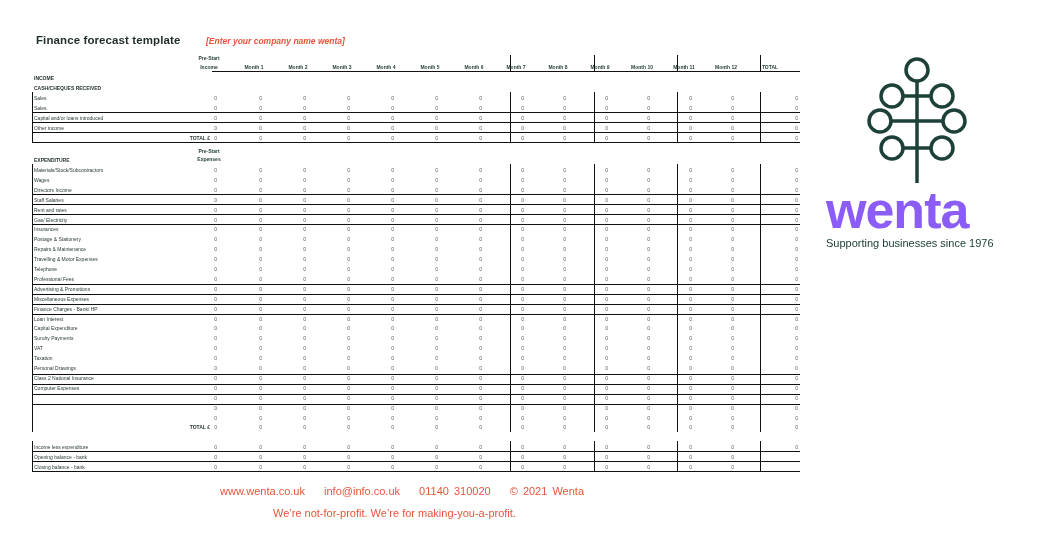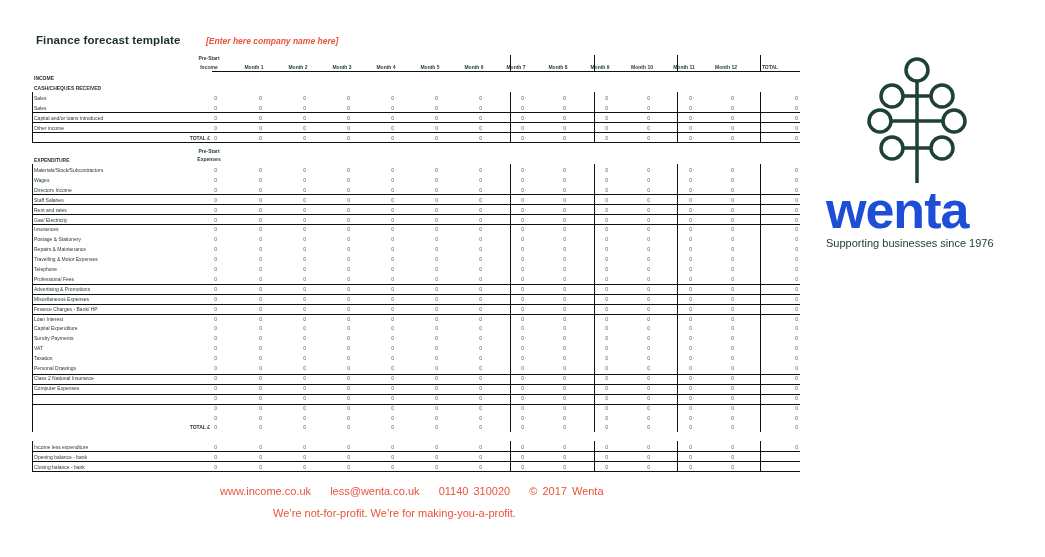--- a/index.html
+++ b/index.html
@@ -9,31 +9,31 @@
   .sheet { position:absolute; left:32px; top:55px; width:768px; }
   .row { position:absolute; left:0; width:768px; height:10px; font-size:5px; line-height:10px; }
   .lbl { position:absolute; left:2px; top:0; white-space:nowrap; color:#2a3a36; font-size:5px; }
   .lbl.bold { font-weight:bold; color:#1f2e2a; }
   .lbl.total { left:auto; right:595px; font-weight:bold; }
   .cell { position:absolute; top:0; width:30px; text-align:right; color:#555; font-size:5px; }
   .hdr { position:absolute; font-size:5px; font-weight:bold; color:#1f3a33; text-align:center; width:40px; }
   .hline { position:absolute; height:1px; background:#111; }
   .vline { position:absolute; width:1px; background:#111; }
   .logo { position:absolute; left:822px; top:55px; width:190px; }
-  .wordmark { position:absolute; left:826px; top:180px; font-size:52px; font-weight:bold; color:#1d4ed8; letter-spacing:-1px; line-height:60px; }
+  .wordmark { position:absolute; left:826px; top:180px; font-size:52px; font-weight:bold; color:#8b5cf6; letter-spacing:-1px; line-height:60px; }
   .tagline { position:absolute; left:826px; top:237px; font-size:11px; color:#1d4038; white-space:nowrap; }
   .footer1 { position:absolute; left:220px; top:485px; font-size:11px; color:#e8533c; word-spacing:2px; }
   .footer1 span { margin-right:14px; }
   .footer2 { position:absolute; left:273px; top:507px; font-size:11px; color:#e8533c; }
 </style>
 </head>
 <body>
 
 <div class="title">Finance forecast template</div>
-<div class="company">[Enter here company name here]</div>
+<div class="company">[Enter your company name wenta]</div>
 
 <div class="sheet" id="sheet">
     <div class="hdr" style="left: 157px; top: 0px;">Pre-Start</div>
     <div class="hdr" style="left: 157px; top: 9px;">Income</div>
     <div class="hdr" style="left: 202px; top: 9px;">Month 1</div>
     <div class="hdr" style="left: 246px; top: 9px;">Month 2</div>
     <div class="hdr" style="left: 290px; top: 9px;">Month 3</div>
     <div class="hdr" style="left: 334px; top: 9px;">Month 4</div>
     <div class="hdr" style="left: 378px; top: 9px;">Month 5</div>
     <div class="hdr" style="left: 422px; top: 9px;">Month 6</div>
@@ -703,18 +703,18 @@
     <line x1="95" y1="26" x2="95" y2="128"></line>
     <line x1="81" y1="41" x2="109" y2="41"></line>
     <line x1="69" y1="66" x2="121" y2="66"></line>
     <line x1="81" y1="93" x2="109" y2="93"></line>
   </g>
 </svg>
 <div class="wordmark">wenta</div>
 <div class="tagline">Supporting businesses since 1976</div>
 
 <div class="footer1">
-  <span>www.income.co.uk</span>
-  <span>less@wenta.co.uk</span>
+  <span>www.wenta.co.uk</span>
+  <span>info@info.co.uk</span>
   <span>01140 310020</span>
-  <span>© 2017 Wenta</span>
+  <span>© 2021 Wenta</span>
 </div>
 <div class="footer2">We’re not-for-profit. We’re for making-you-a-profit.</div>
 
 </body></html>

